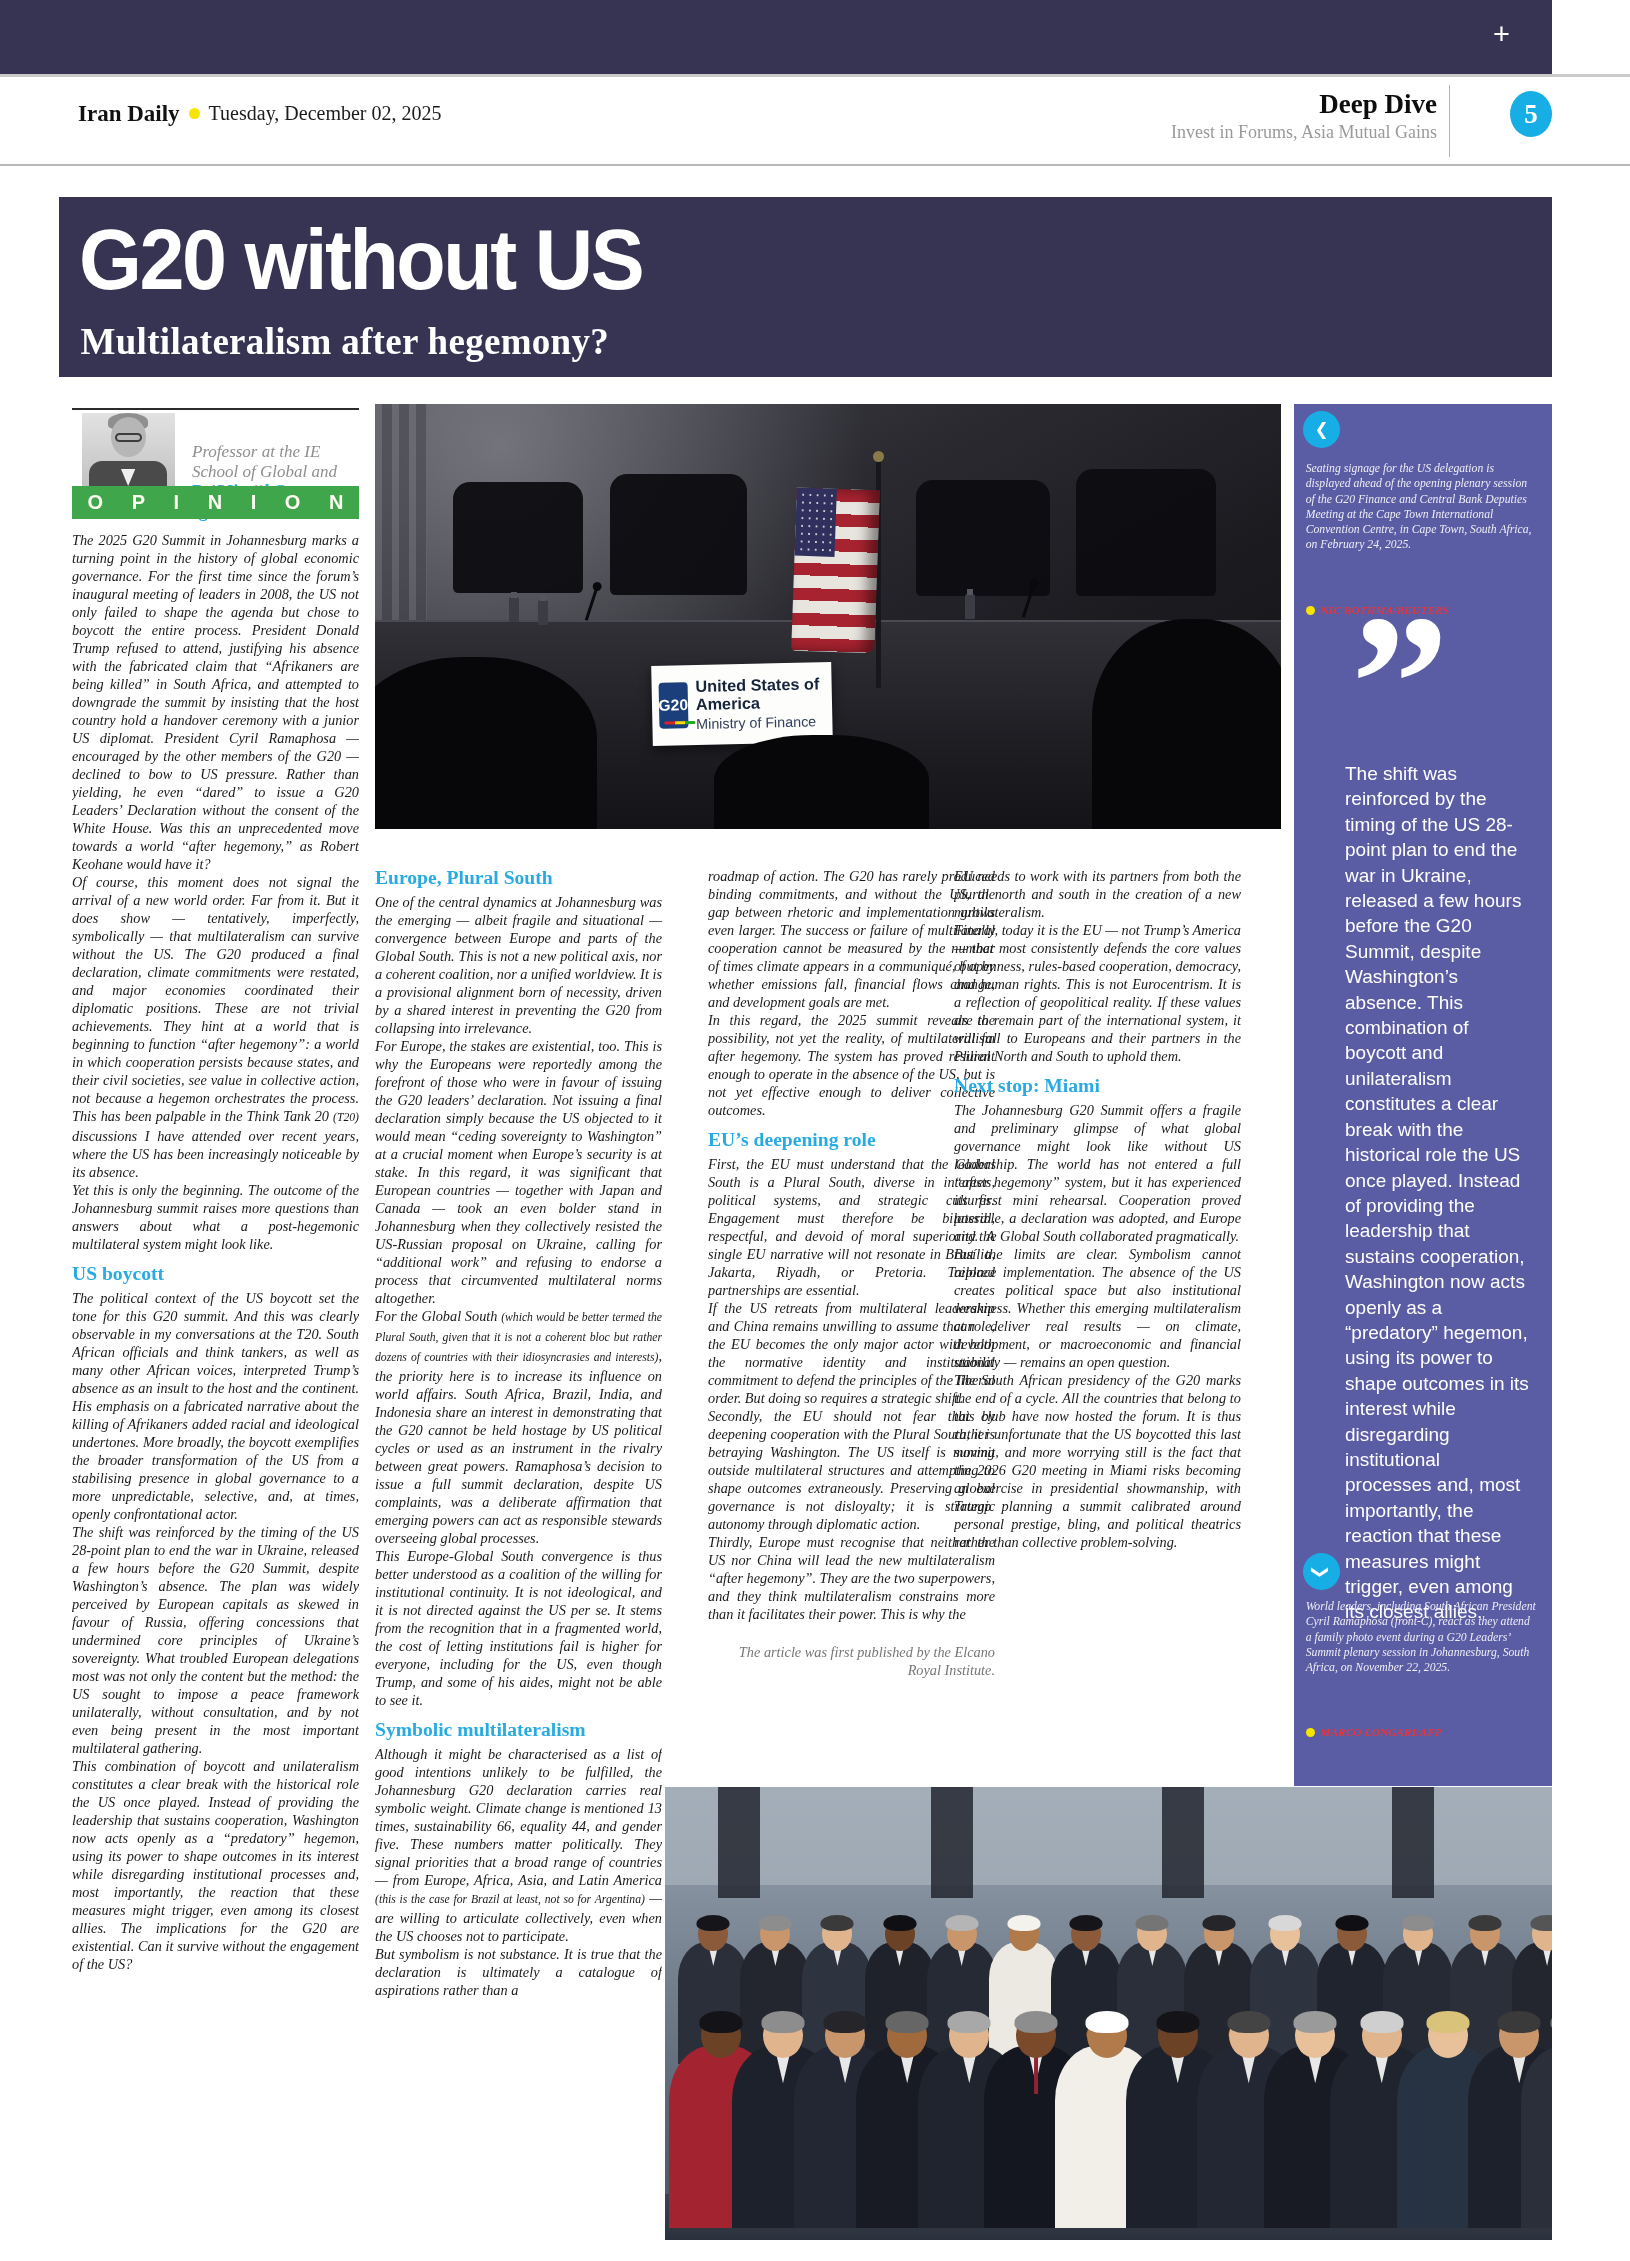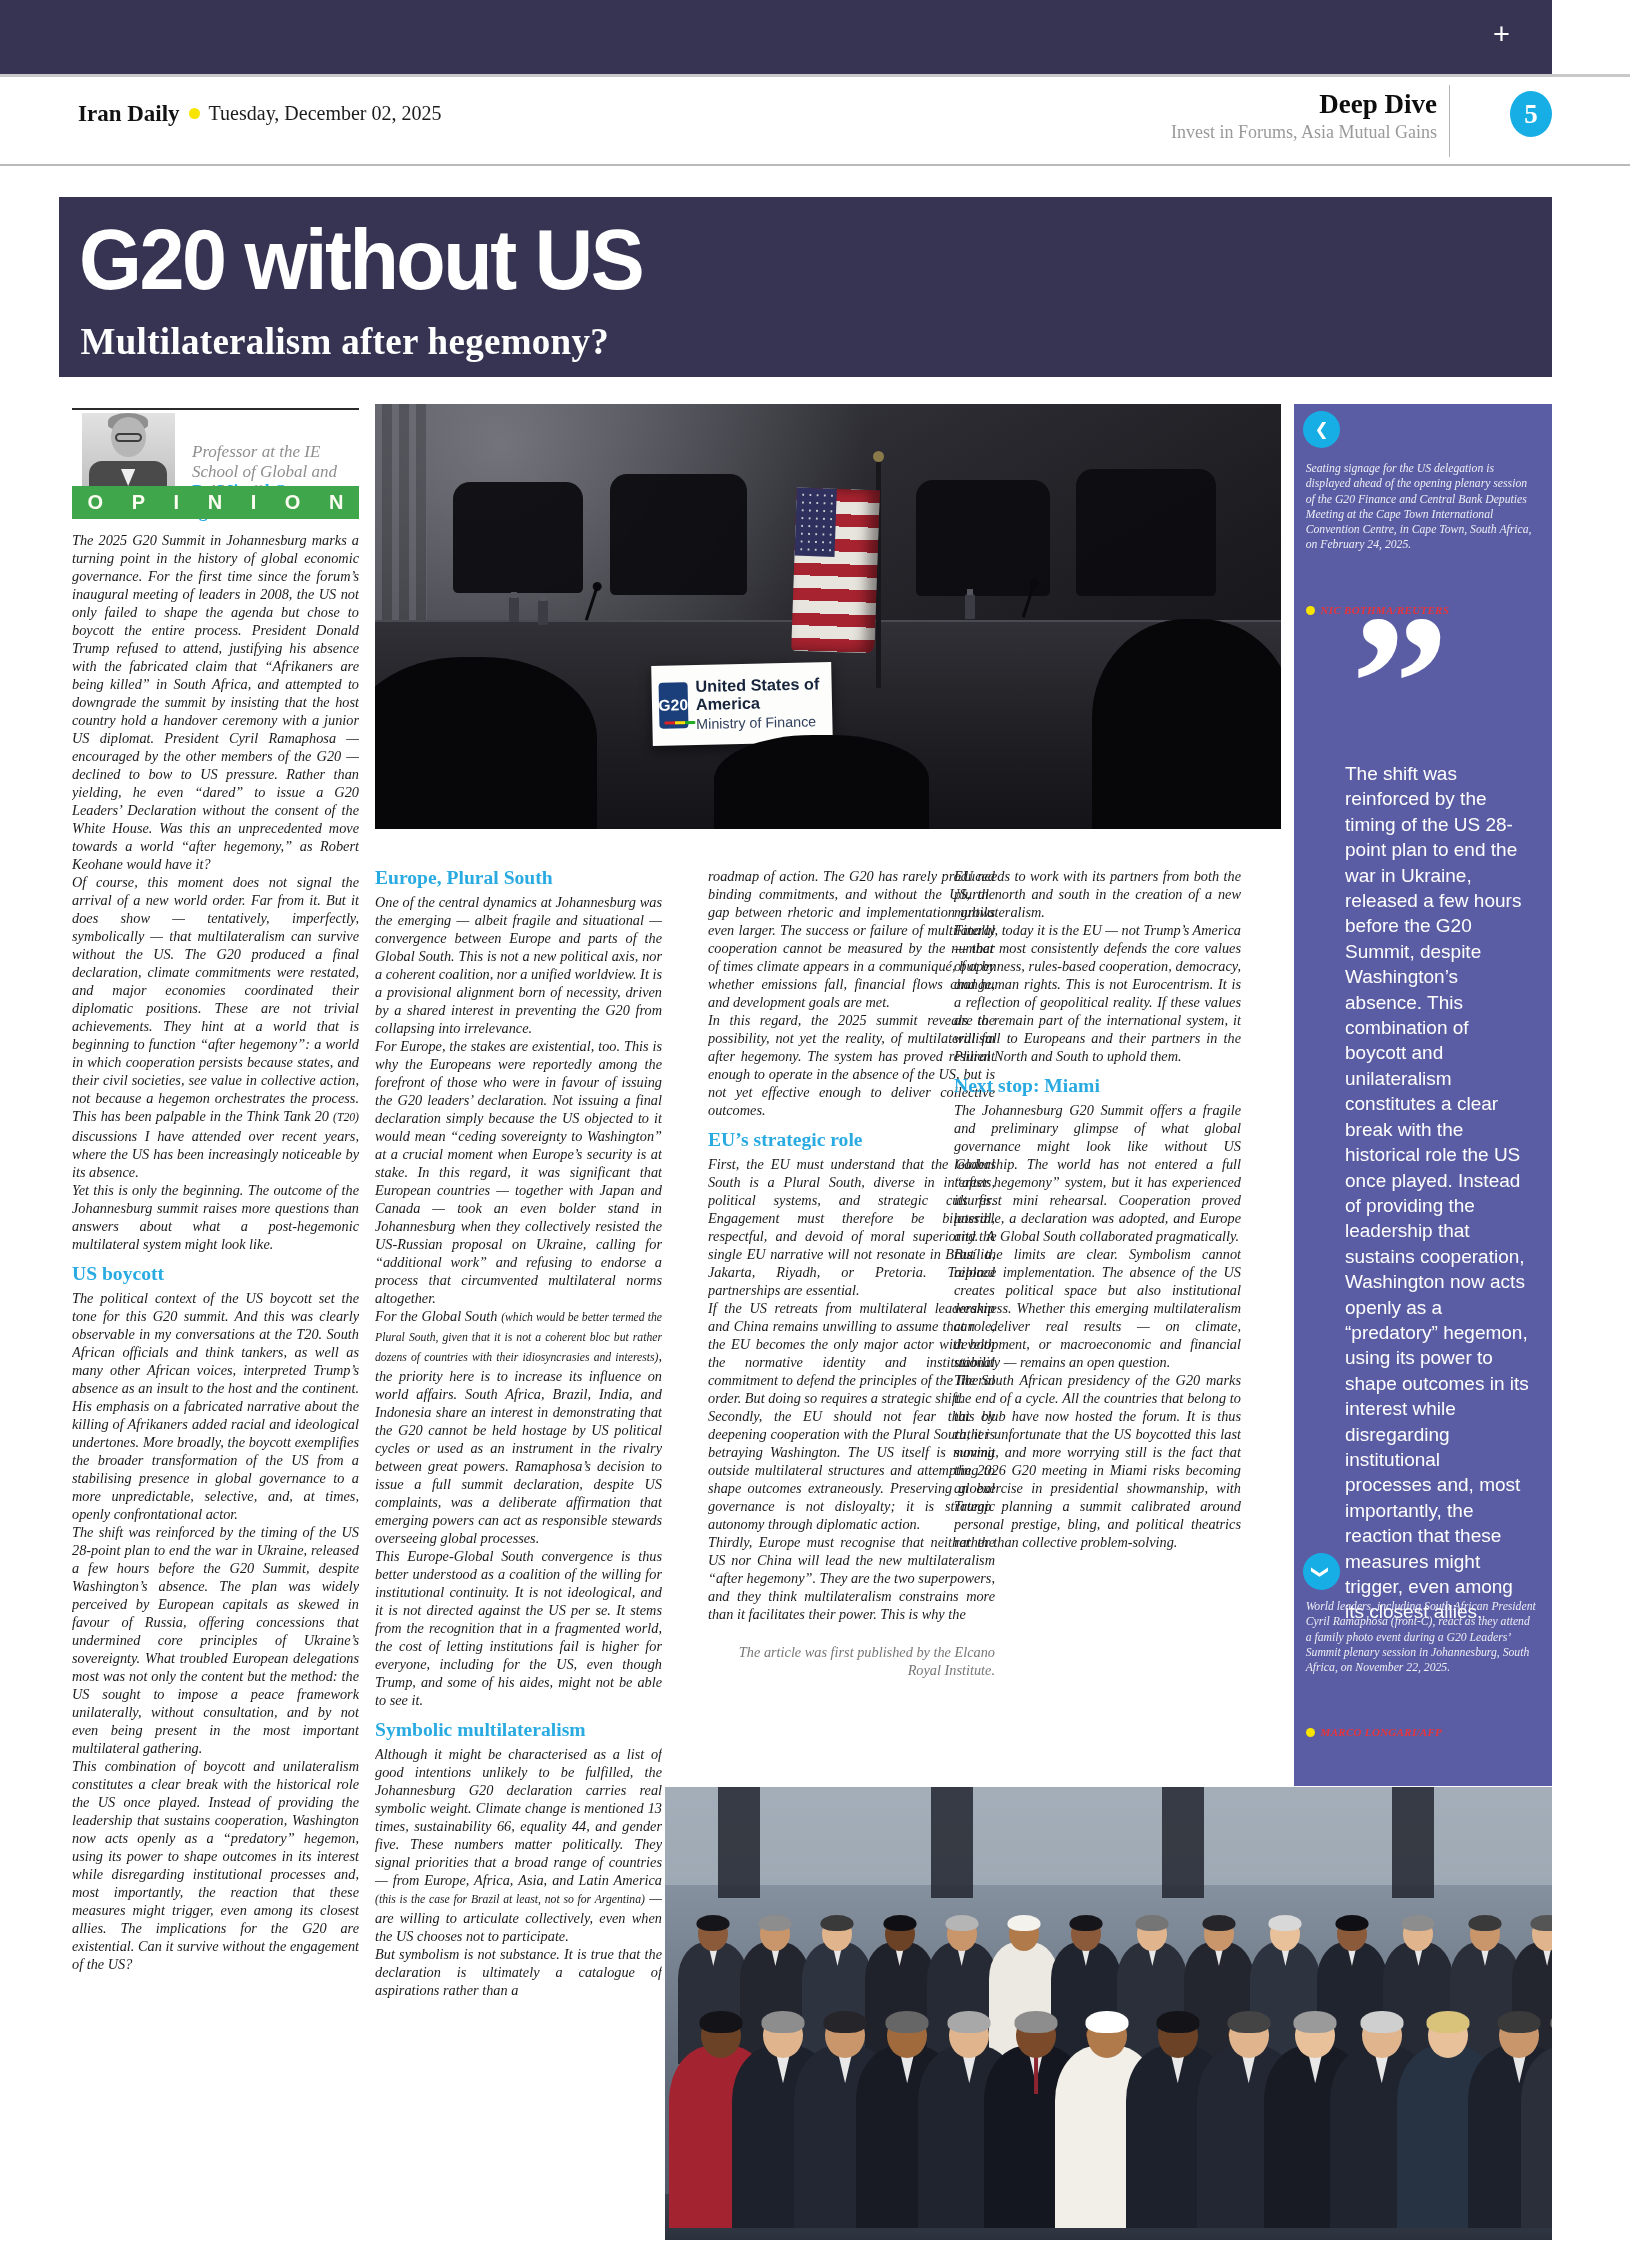--- a/index.html
+++ b/index.html
@@ -217,21 +217,21 @@
       <p class="para"><span>For Europe, the stakes are existential, too. This is why the Europeans were reportedly among the forefront of those who were in favour of issuing the G20 leaders’ declaration. Not issuing a final declaration simply because the US objected to it would mean “ceding sovereignty to Washington” at a crucial moment when Europe’s security is at stake. In this regard, it was significant that European countries — together with Japan and Canada — took an even bolder stand in Johannesburg when they collectively resisted the US-Russian proposal on Ukraine, calling for “additional work” and refusing to endorse a process that circumvented multilateral norms altogether.</span></p>
       <p class="para"><span>For the Global South </span><span class="small-run">(which would be better termed the Plural South, given that it is not a coherent bloc but rather dozens of countries with their idiosyncrasies and interests)</span><span>, the priority here is to increase its influence on world affairs. South Africa, Brazil, India, and Indonesia share an interest in demonstrating that the G20 cannot be held hostage by US political cycles or used as an instrument in the rivalry between great powers. Ramaphosa’s decision to issue a full summit declaration, despite US complaints, was a deliberate affirmation that emerging powers can act as responsible stewards overseeing global processes.</span></p>
       <p class="para"><span>This Europe-Global South convergence is thus better understood as a coalition of the willing for institutional continuity. It is not ideological, and it is not directed against the US per se. It stems from the recognition that in a fragmented world, the cost of letting institutions fail is higher for everyone, including for the US, even though Trump, and some of his aides, might not be able to see it.</span></p>
       <h3 class="subhead">Symbolic multilateralism</h3>
       <p class="para"><span>Although it might be characterised as a list of good intentions unlikely to be fulfilled, the Johannesburg G20 declaration carries real symbolic weight. Climate change is mentioned 13 times, sustainability 66, equality 44, and gender five. These numbers matter politically. They signal priorities that a broad range of countries — from Europe, Africa, Asia, and Latin America </span><span class="small-run">(this is the case for Brazil at least, not so for Argentina)</span><span> — are willing to articulate collectively, even when the US chooses not to participate.</span></p>
       <p class="para"><span>But symbolism is not substance. It is true that the declaration is ultimately a catalogue of aspirations rather than a</span></p>
     </div>
   <div class="textcol col3">
       <p class="para"><span>roadmap of action. The G20 has rarely produced binding commitments, and without the US, the gap between rhetoric and implementation grows even larger. The success or failure of multilateral cooperation cannot be measured by the number of times climate appears in a communiqué, but by whether emissions fall, financial flows change, and development goals are met.</span></p>
       <p class="para"><span>In this regard, the 2025 summit reveals the possibility, not yet the reality, of multilateralism after hegemony. The system has proved resilient enough to operate in the absence of the US, but is not yet effective enough to deliver collective outcomes.</span></p>
-      <h3 class="subhead">EU’s strategic role</h3>
+      <h3 class="subhead">EU’s deepening role</h3>
       <p class="para"><span>First, the EU must understand that the Global South is a Plural South, diverse in interests, political systems, and strategic cultures. Engagement must therefore be bilateral, respectful, and devoid of moral superiority. A single EU narrative will not resonate in Brasília, Jakarta, Riyadh, or Pretoria. Tailored partnerships are essential.</span></p>
       <p class="para"><span>If the US retreats from multilateral leadership and China remains unwilling to assume that role, the EU becomes the only major actor with both the normative identity and institutional commitment to defend the principles of the liberal order. But doing so requires a strategic shift.</span></p>
       <p class="para"><span>Secondly, the EU should not fear that by deepening cooperation with the Plural South, it is betraying Washington. The US itself is moving outside multilateral structures and attempting to shape outcomes extraneously. Preserving global governance is not disloyalty; it is strategic autonomy through diplomatic action.</span></p>
       <p class="para"><span>Thirdly, Europe must recognise that neither the US nor China will lead the new multilateralism “after hegemony”. They are the two superpowers, and they think multilateralism constrains more than it facilitates their power. This is why the</span></p>
       <p class="colnote"><span>The article was first published by the Elcano Royal Institute.</span></p>
     </div>
   <div class="textcol col4">
       <p class="para"><span>EU needs to work with its partners from both the plural north and south in the creation of a new multilateralism.</span></p>
       <p class="para"><span>Finally, today it is the EU — not Trump’s America — that most consistently defends the core values of openness, rules-based cooperation, democracy, and human rights. This is not Eurocentrism. It is a reflection of geopolitical reality. If these values are to remain part of the international system, it will fall to Europeans and their partners in the Plural North and South to uphold them.</span></p>
       <h3 class="subhead">Next stop: Miami</h3>

